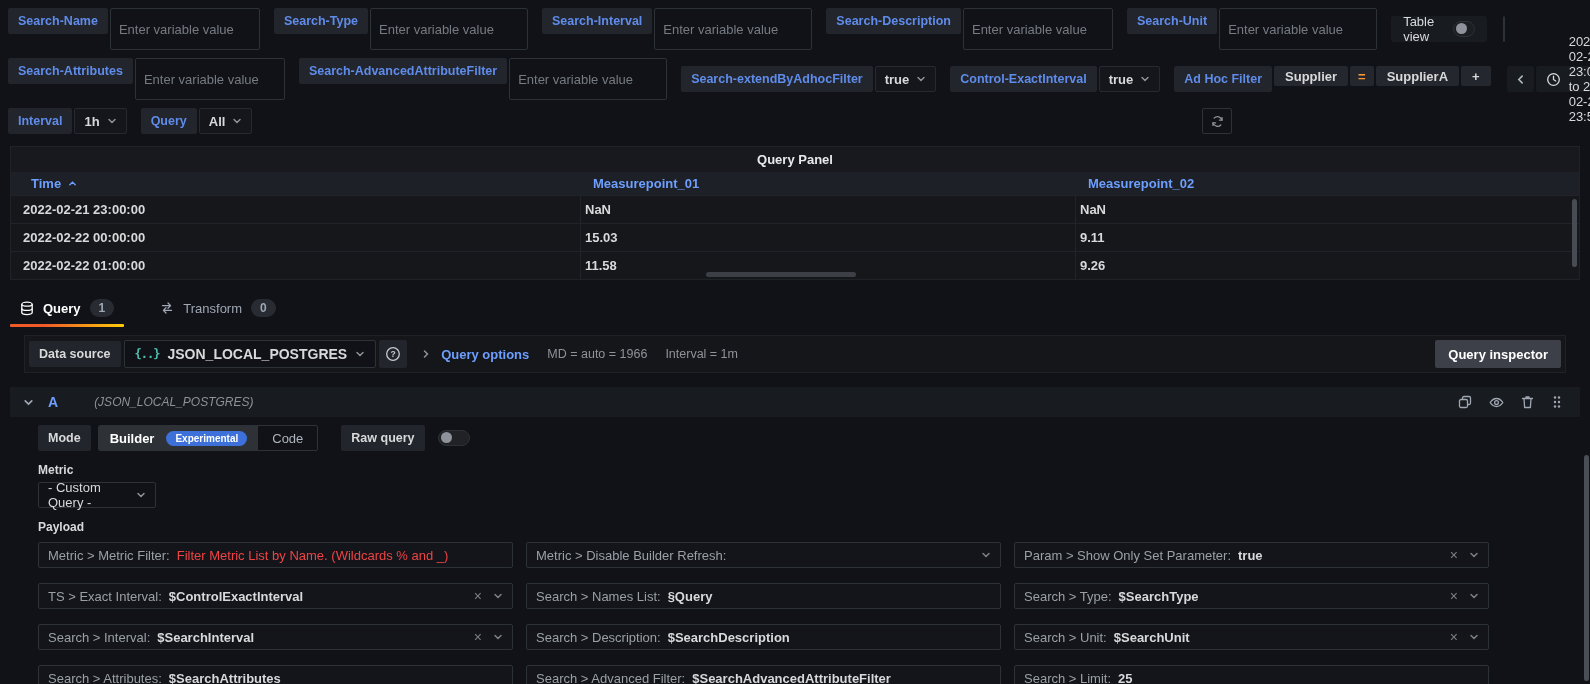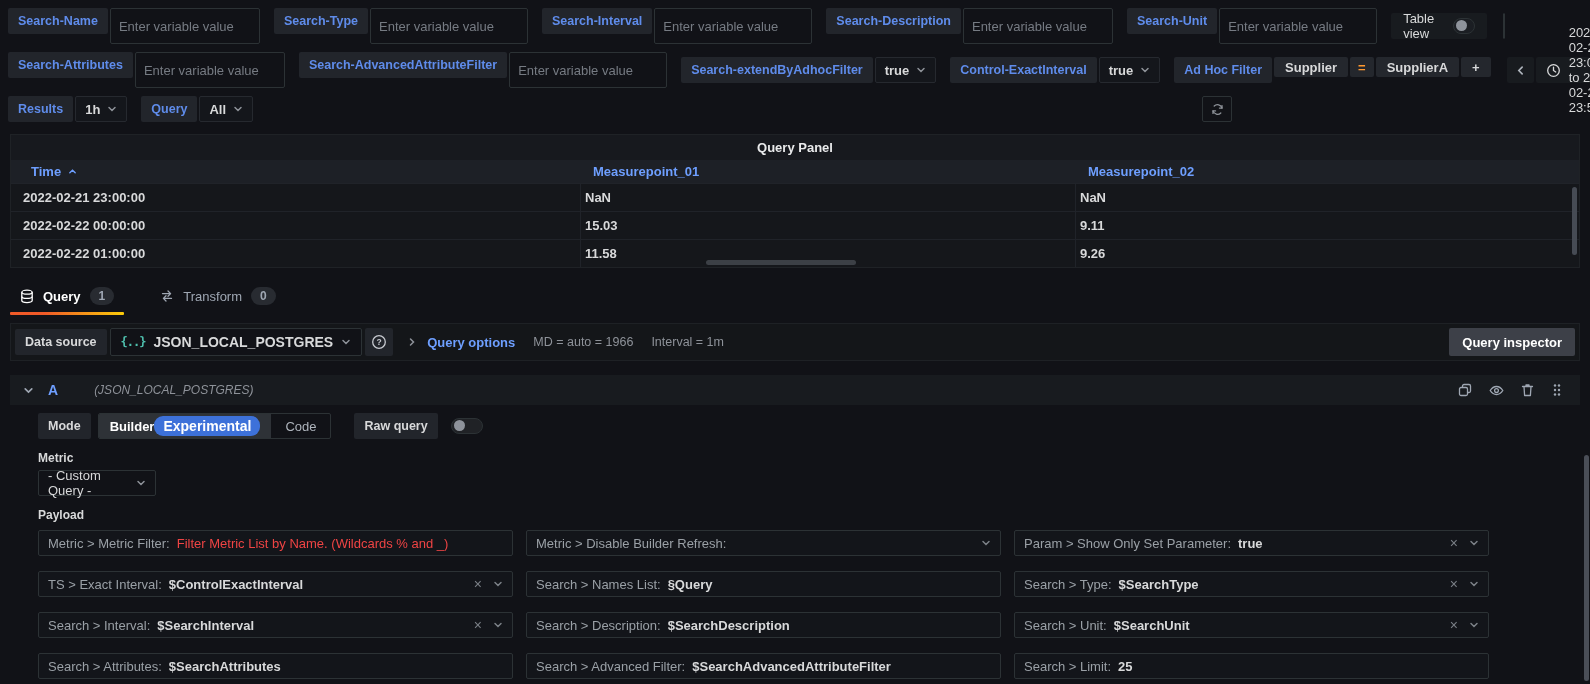--- a/index.html
+++ b/index.html
@@ -14,21 +14,21 @@
   .submenu { padding:8px 8px 0 8px; }
   .submenu .row { margin-bottom:8px; }
   .pair { display:flex; align-items:stretch; margin-right:14px; }
   .chip {
     background:#22252b; height:26px; display:flex; align-items:center;
     padding:0 10px; font-size:12.5px; font-weight:bold; border-radius:2px;
     white-space:nowrap;
   }
   .chip.blue { color:#5f8ceb; }
   .vinput {
-    background:#111217; border:1px solid #2c3235; height:36px; width:150px;
+    background:#111217; border:1px solid #2c3235; height:42px; width:150px;
     color:#d8d9da; padding:4px 8px; font:13px "Liberation Sans",sans-serif;
     border-radius:2px; margin-left:2px;
   }
   .vinput::placeholder { color:#767b83; }
   .vinput.wide { width:158px; }
   .sel {
     background:#14161b; border:1px solid #26292f; height:26px; margin-left:2px;
     display:flex; align-items:center; gap:7px; padding:0 9px; border-radius:2px;
     color:#d8d9da; font-weight:bold;
   }
@@ -78,21 +78,21 @@
   
   .tabsrow { margin:12px 0 0 8px; display:flex; gap:22px; align-items:flex-end; }
   .tab { display:flex; align-items:center; gap:9px; padding:7px 12px 10px; position:relative;
     color:#9fa7b3; cursor:pointer; }
   .tab.active { color:#ffffff; font-weight:bold; }
   .tab.active::after { content:""; position:absolute; left:2px; right:2px; bottom:0; height:3px;
     background:linear-gradient(90deg,#f05a28 30%, #fbca0a 99%); border-radius:1px; }
   .badge { background:#282b31; color:#9fa7b3; border-radius:10px; padding:2px 9px;
     font-size:12px; font-weight:bold; }
   
-  .dsrow { margin:8px 10px 0; background:#141619; border:1px solid #1e2125; padding:4px;
+  .dsrow { margin:8px 24px 0; background:#141619; border:1px solid #1e2125; padding:4px;
     display:flex; align-items:center; }
   .ds-dd { display:flex; align-items:center; gap:8px; background:#111217; border:1px solid #2c3235;
     height:28px; padding:0 10px; margin-left:3px; border-radius:2px; min-width:190px; }
   .braces { color:#4fc0ae; font:bold 12px "DejaVu Sans Mono", monospace; letter-spacing:-1px; }
   .dsname { font-weight:bold; font-size:14px; }
   .ds-dd .caret { margin-left:auto; }
   .helpbtn { width:28px; height:28px; background:#22252b; margin-left:3px; display:flex;
     align-items:center; justify-content:center; border-radius:2px; color:#c7cad0; }
   .qopt-chev { margin-left:14px; color:#8e9299; }
   .qopt { color:#6e9fff; font-weight:bold; margin-left:10px; cursor:pointer; }
@@ -105,22 +105,22 @@
   .ehead .collapse { color:#9fa7b3; }
   .refid { color:#6e9fff; font-weight:bold; font-size:14px; margin-left:14px; }
   .dshint { color:#8e9299; font-style:italic; font-size:12px; margin-left:36px; }
   .eicons { margin-left:auto; display:flex; align-items:center; gap:17px; color:#9fa7b3; padding-right:4px; }
   .ebody { padding:8px 0 0 28px; }
   .moderow { display:flex; align-items:center; }
   .radio-group { border:1px solid #2c3235; border-radius:2px; display:flex; height:26px;
     background:#111217; margin-left:7px; overflow:hidden; }
   .ropt { padding:0 14px; color:#aeb4bc; display:flex; align-items:center; }
   .ropt.selected { background:#2e3237; color:#fff; font-weight:bold; gap:0; padding:0 11px; }
-  .badge-exp { background:#3d71d9; color:#fff; font-size:14px; font-weight:bold;
-    padding:2px 9px; border-radius:9px; }
+  .badge-exp { background:#3d71d9; color:#fff; font-size:10px; font-weight:bold;
+    padding:2px 9px; border-radius:9px;margin-left:12px; }
   .rawwrap { margin-left:23px; display:flex; align-items:center; }
   .rawwrap .toggle { margin-left:13px; background:#202226; }
   .seclabel { font-size:12px; font-weight:bold; margin:12px 0 5px; color:#d8d9da; }
   .cqselect { width:118px; height:26px; border:1px solid #2c3235; background:#111217;
     display:flex; align-items:center; justify-content:space-between; padding:12px 9px;
     border-radius:2px; cursor:pointer; }
   .fieldgrid { display:grid; grid-template-columns:repeat(3, 475px); column-gap:13px;
     row-gap:15px; margin-top:8px; }
   .pfield { height:26px; background:#13151a; border:1px solid #2c3235; border-radius:2px;
     display:flex; align-items:center; padding:0 9px; gap:7px; cursor:pointer; }
@@ -225,21 +225,21 @@
         </span>
         <span>2022-02-21 23:00:00 to 2022-02-23 23:59:59</span>
 
       </div>
 
     </div>
   </div>
 
   <div class="row">
     <div class="pair">
-      <div class="chip blue">Results</div>
+      <div class="chip blue">Interval</div>
       <div class="sel">
         <span>1h</span>
         <span class="caret">
           <svg width="10" height="10" viewBox="0 0 10 10">
               <path d="M2 3.5 5 6.5 8 3.5" fill="none" stroke="currentColor" stroke-width="1.5" stroke-linecap="round"></path>
             </svg>
         </span>
       </div>
     </div>
     <div class="pair">

